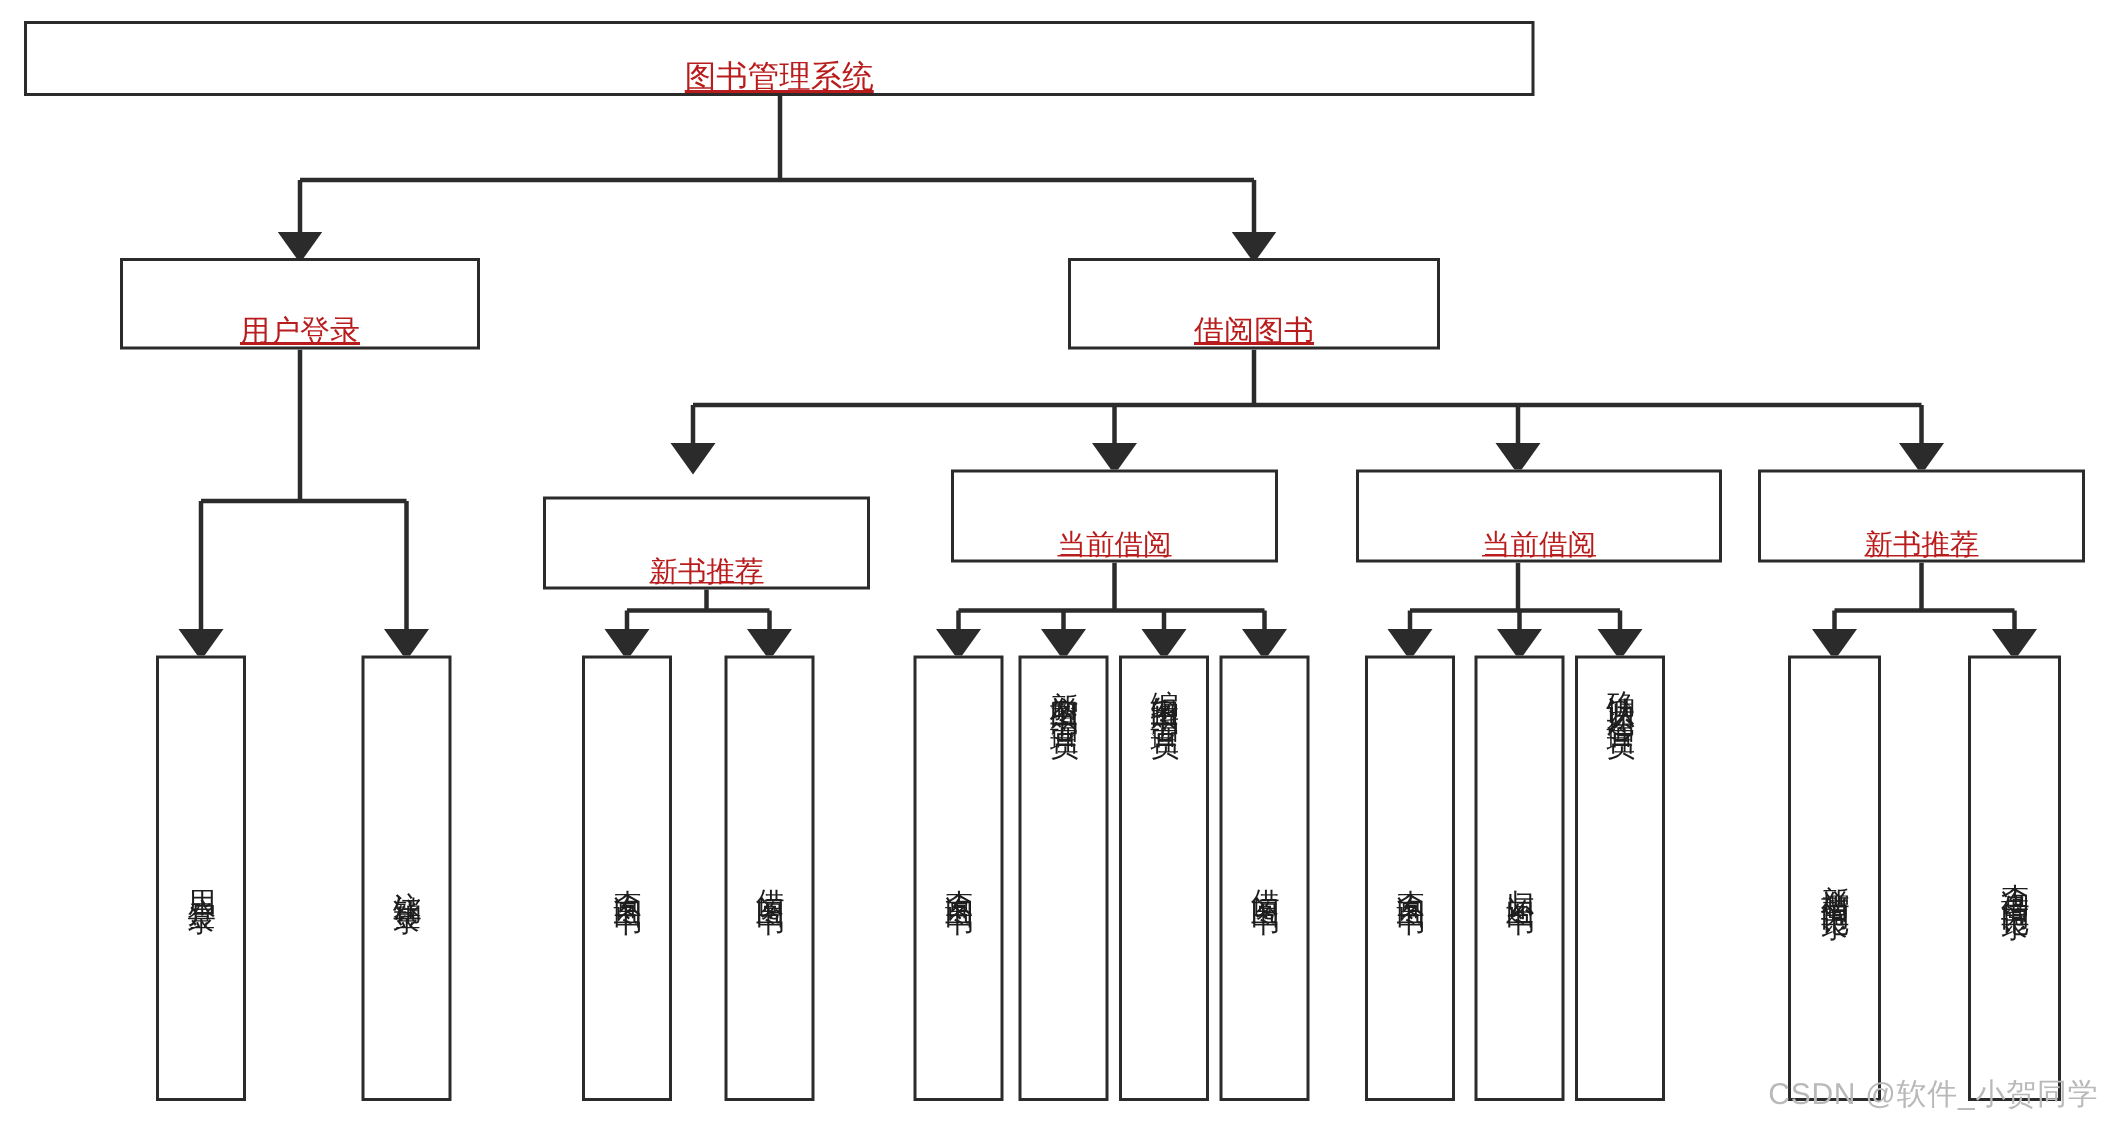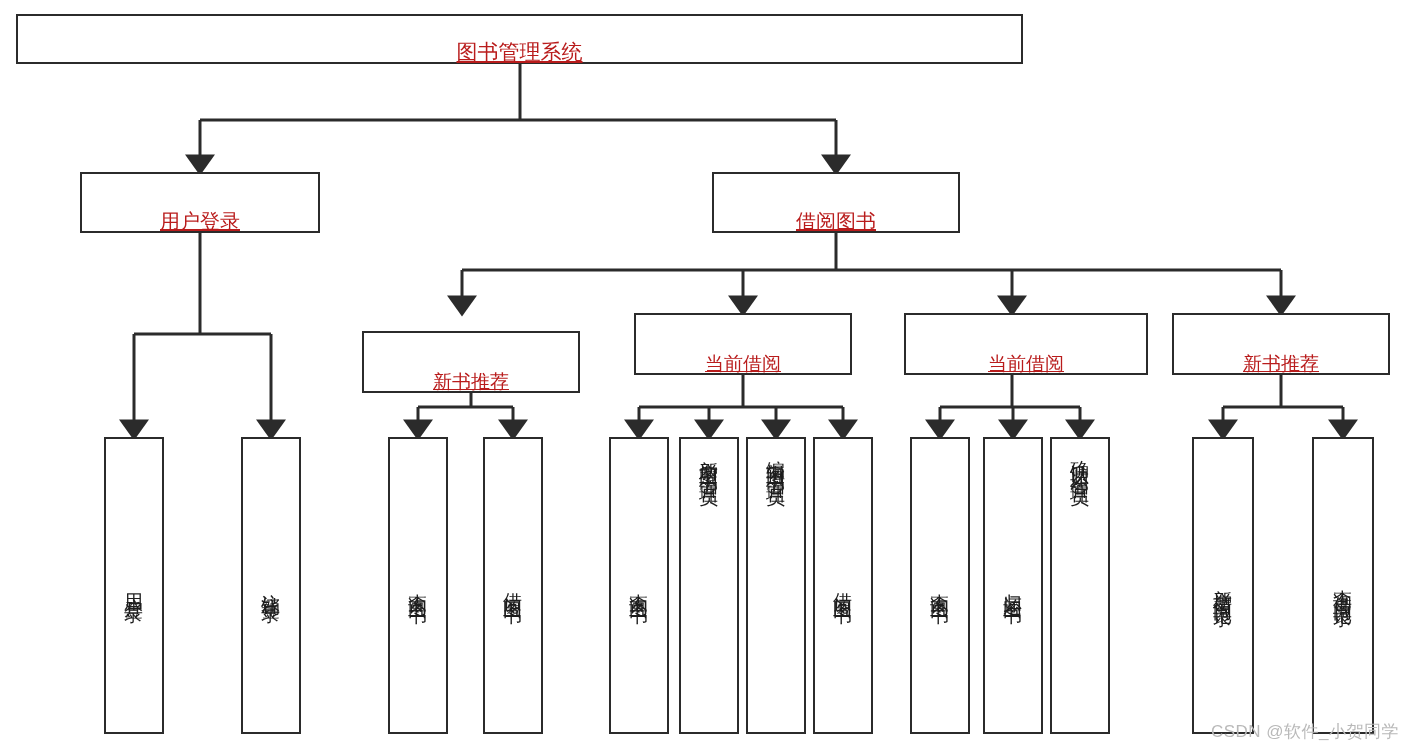--- a/index.html
+++ b/index.html
@@ -64,21 +64,21 @@
     letter-spacing: 4px;
     line-height: 1.0;
     padding-top: 6px;
     padding-bottom: 6px;
     white-space: nowrap;
   }
   .watermark {
     position: absolute;
     right: 6px;
     bottom: 4px;
-    font-size: 17px;
+    font-size: 20px;
     color: #b9b9b9;
     white-space: nowrap;
     letter-spacing: 0.5px;
   }
 </style>
 </head>
 <body>
 
 <div id="canvas">
 

